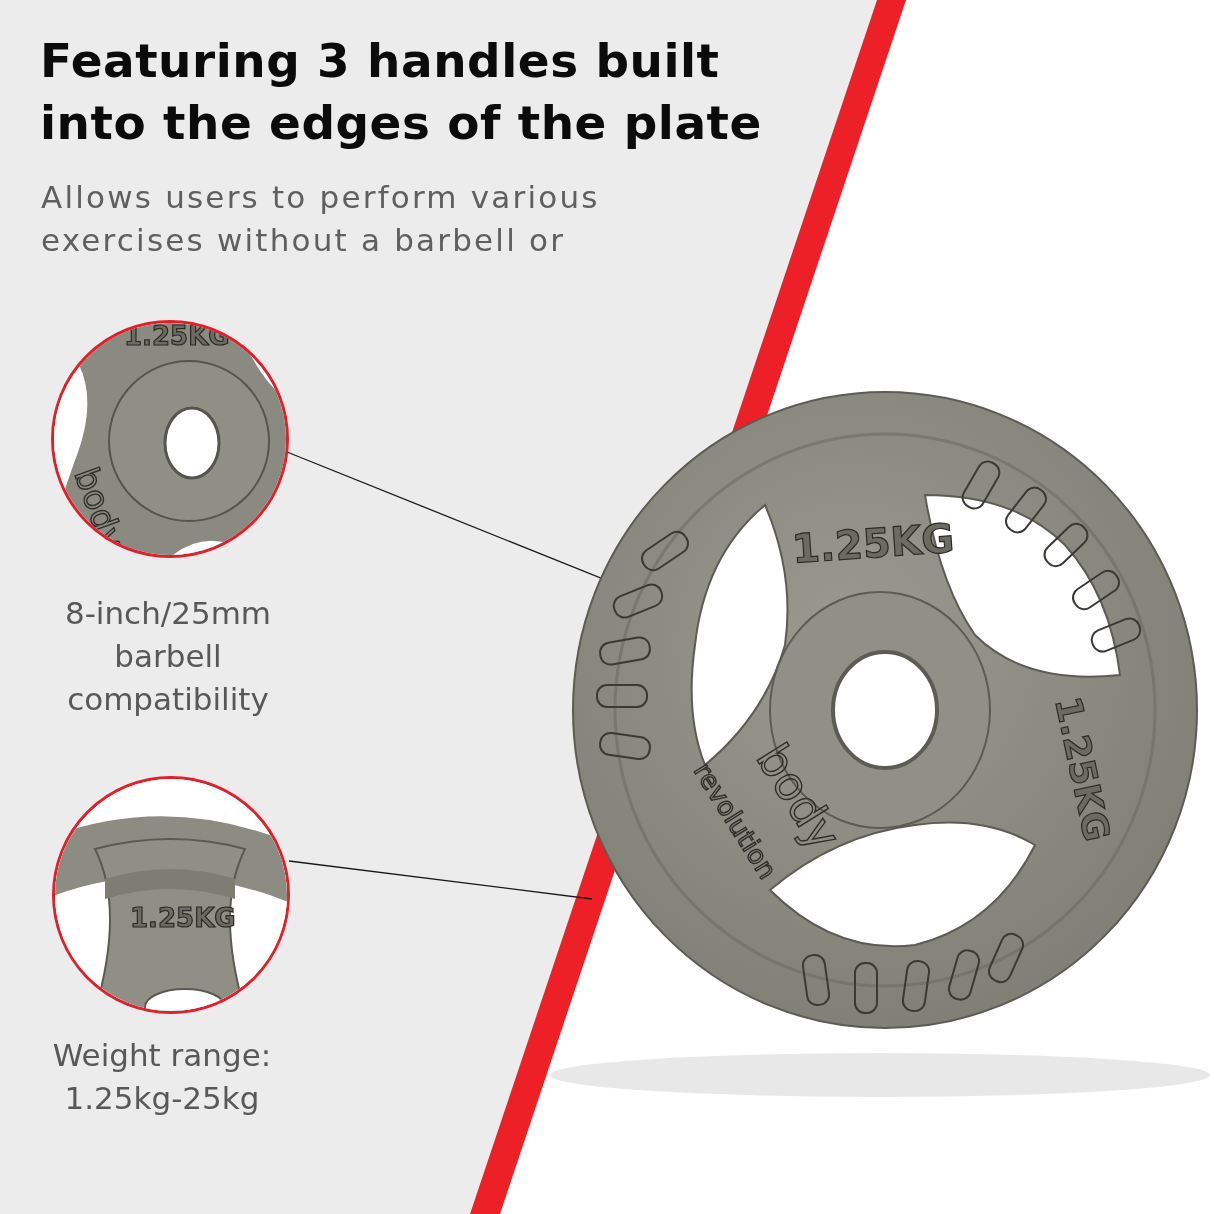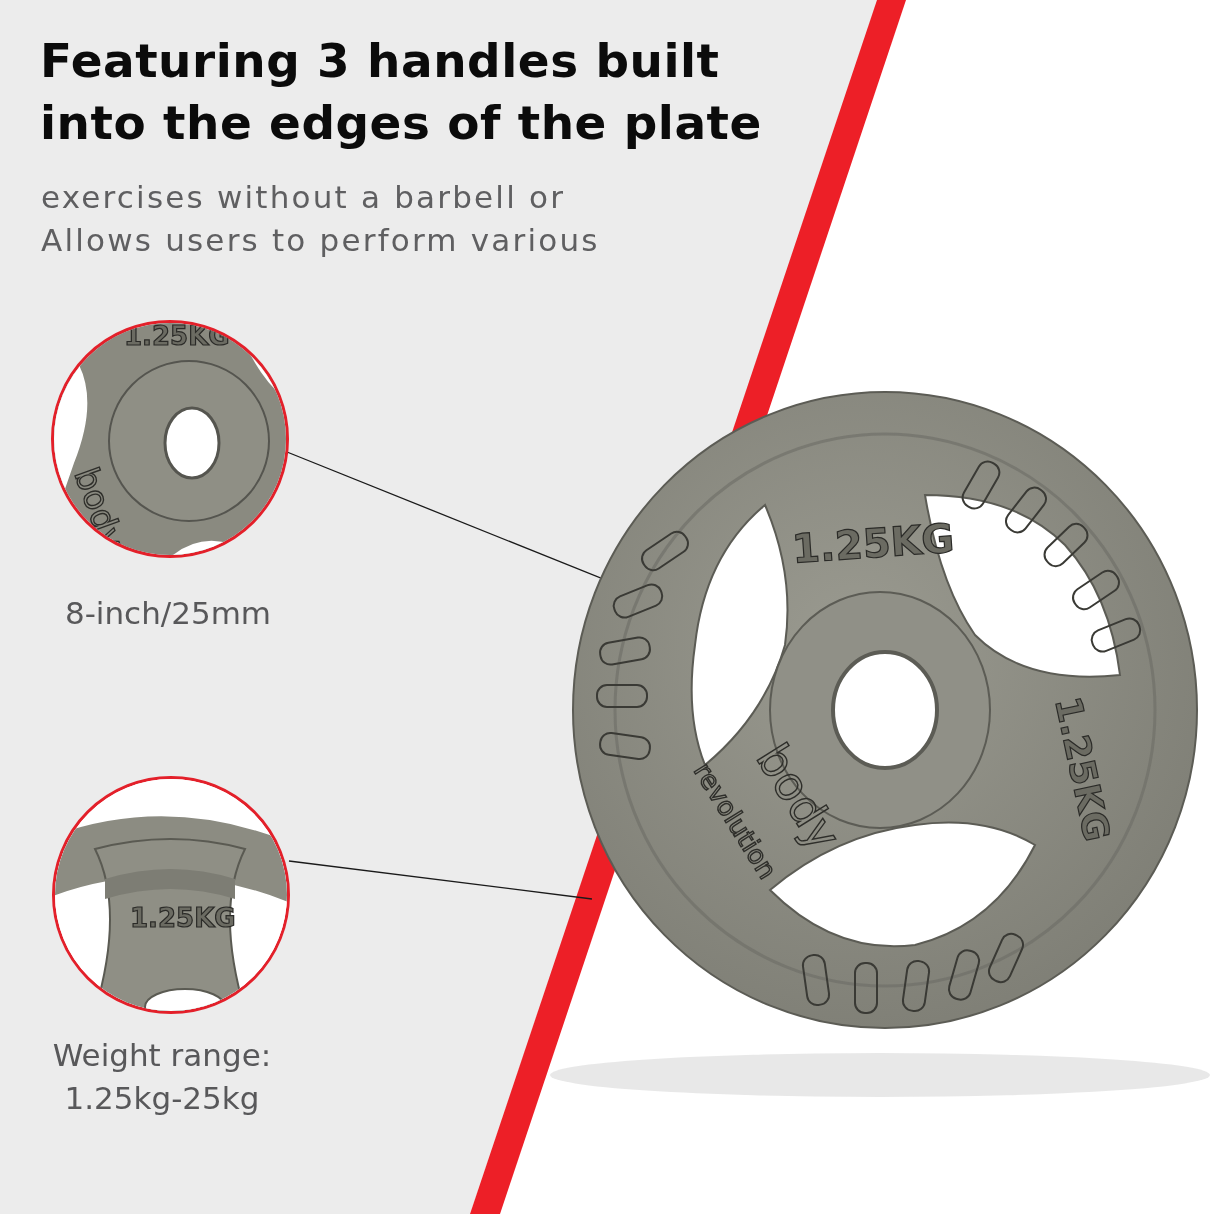--- a/index.html
+++ b/index.html
@@ -47,38 +47,40 @@
 
   <ellipse cx="880" cy="1075" rx="330" ry="22" fill="#d8d8d8" opacity="0.6"></ellipse>
 </svg>
 
 <div class="headline">
   <div>Featuring 3 handles built</div>
   <div>into the edges of the plate</div>
 </div>
 
 <div class="subhead">
+  <div>Allows users to perform various</div>
   <div>exercises without a barbell or</div>
-  <div>Allows users to perform various</div>
 </div>
 
 <div class="circle circle-1">
   <svg viewBox="0 0 232 232">
     <rect width="232" height="232" fill="#8a8a80"></rect>
     <path d="M -20 0 Q 60 40 20 140 Q 0 200 -20 240 Z" fill="#ffffff"></path>
     <path d="M 180 -10 Q 200 60 250 90 L 250 -10 Z" fill="#ffffff"></path>
     <path d="M 110 240 Q 150 200 200 232 Z" fill="#ffffff"></path>
     <circle cx="135" cy="118" r="80" fill="#8f8f85" stroke="#55554f" stroke-width="2"></circle>
     <ellipse cx="138" cy="120" rx="27" ry="35" fill="#ffffff" stroke="#55554f" stroke-width="3"></ellipse>
     <text x="70" y="22" class="plate-text" font-size="26">1.25KG</text>
     <text x="20" y="150" class="brand-text" font-size="34" transform="rotate(70 20 150)">body</text>
   </svg>
 </div>
 <div class="callout-label label-1">
   <div>8-inch/25mm</div>
+  <div>barbell</div>
+  <div>compatibility</div>
 </div>
 
 <div class="circle circle-2">
   <svg viewBox="0 0 232 232">
     <rect width="232" height="232" fill="#ffffff"></rect>
     <path d="M -10 60 Q 116 10 250 70 L 250 130 Q 116 70 -10 120 Z" fill="#8c8c82"></path>
     <path d="M 40 70 Q 116 50 190 70 Q 160 130 190 232 L 40 232 Q 70 130 40 70 Z" fill="#8f8f85" stroke="#5a5a52" stroke-width="2"></path>
     <path d="M 50 100 Q 116 80 180 100 L 180 120 Q 116 100 50 120 Z" fill="#7d7d74"></path>
     <ellipse cx="130" cy="228" rx="40" ry="18" fill="#ffffff" stroke="#5a5a52" stroke-width="2"></ellipse>
     <text x="75" y="148" class="plate-text" font-size="26">1.25KG</text>

